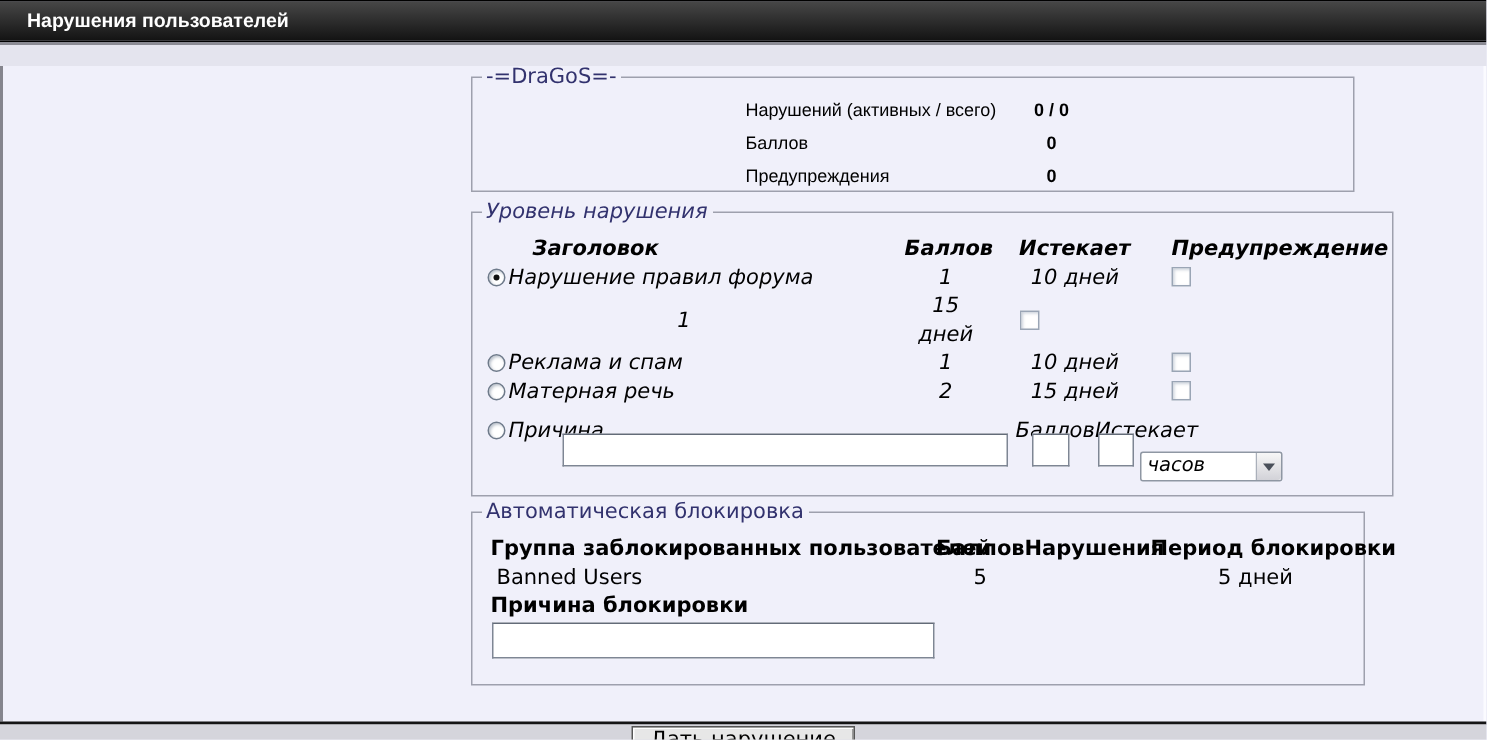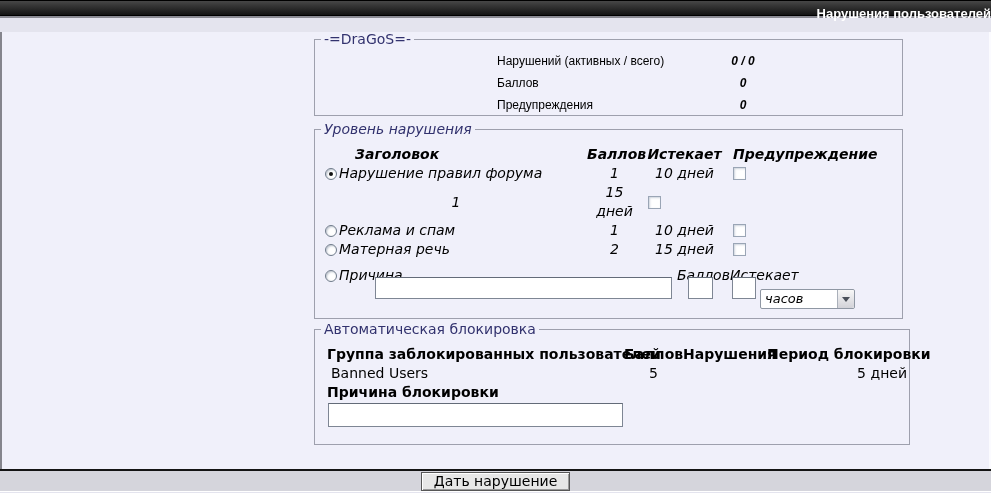--- a/index.html
+++ b/index.html
@@ -4,25 +4,25 @@
 <style>
   * { margin:0; padding:0; box-sizing:border-box; }
   html,body { width:991px; height:493px; overflow:hidden; }
   body {
     font-family:"DejaVu Sans", sans-serif;
     font-size:14px; color:#000;
     background:#e4e4ee;
   }
   
   .titlebar {
-    height:16px;
+    height:28px;
     background:linear-gradient(var(--titlebar-top,#474747), var(--titlebar-bottom,#131313));
     border-top:1px solid #000; border-bottom:1px solid #000;
     color:#fff; font:bold 13px "Liberation Sans", sans-serif;
-    line-height:26px; padding-left:8px;text-align:right;
+    line-height:26px; padding-left:18px;
   }
   .subline { height:2px; background:#8b8b94; }
   
   .content {
     height:437px;
     background:var(--content-bg,#F0F0FA);
     border-left:2px solid #85858d;
     border-right:2px solid #fbfbff;
   }
   fieldset {
@@ -31,25 +31,25 @@
     padding:0 2px;
   }
   legend {
     font-size:14px; line-height:15px;
     color:var(--legend-text,#32326E);
     padding:0 3px; margin-left:4px;
   }
   
   .f1 { margin-top:14px; height:84px; }
   .stats { margin:3px 0 0 180px; font-family:"Liberation Sans",sans-serif; font-size:12px; }
-  .srow { display:grid; grid-template-columns:168px 72px; line-height:22px;gap:42px; }
-  .sval { font-weight:bold; text-align:center;font-style:italic; }
+  .srow { display:grid; grid-template-columns:168px 72px; line-height:22px; }
+  .sval { font-weight:bold; text-align:center; }
   
   .f2 { margin-top:6px; height:197px;font-style:italic; }
-  .grid { display:grid; grid-template-columns:262px 55px 85px 1fr; padding-left:8px; line-height:19px; align-items:center; }
+  .grid { display:grid; grid-template-columns:262px 55px 85px 1fr; padding-left:8px; line-height:19px; align-items:center;gap:16px; }
   .grid.header { margin-top:8px; font-weight:bold; }
   .grid .c1.h { padding-left:30px; }
   .grid .c2, .grid .c3 { text-align:center; }
   .grid .c4 { padding-left:6px; }
   .optlabel { white-space:nowrap; }
   .radio {
     display:inline-block; width:12px; height:12px; border-radius:50%;
     background:#fff; border:1px solid #6e7a8a;
     box-shadow:inset 1px 1px 2px rgba(60,80,110,.35);
     margin-right:2px; vertical-align:-2px; position:relative;
@@ -89,21 +89,21 @@
     background:linear-gradient(#f7f7f7,#d2d2d8);
     border-left:1px solid #aab0ba; border-radius:0 2px 2px 0;
   }
   .sel-btn::after { content:""; border:4px solid transparent; border-top:5px solid #4a505a; margin-top:5px; }
   
   .f3 { margin-top:3px; height:123px; }
   .bgrid { display:grid; grid-template-columns:297px 59px 84px 140px; padding-left:10px; line-height:19px; }
   .bheader { margin-top:8px; font-weight:bold; white-space:nowrap; }
   .bd1 { padding-left:4px; }
   .bd2 { text-align:center; }
-  .bd4 { text-align:right; white-space:nowrap; }
+  .bd4 { text-align:center; white-space:nowrap; }
   .ban-reason-label { font-weight:bold; margin-left:10px; line-height:19px; }
   .ban-reason-input { display:block; margin:1px 0 0 11px; width:295px; height:24px; }
   
   .blackline { height:2px; background:#141414; }
   .buttonbar {
     height:21px; background:var(--footer-bar,#D5D5DC);
     border-bottom:1px solid #fff; text-align:center;
   }
   .submit {
     height:19px; margin-top:1px; padding:0 12px;

